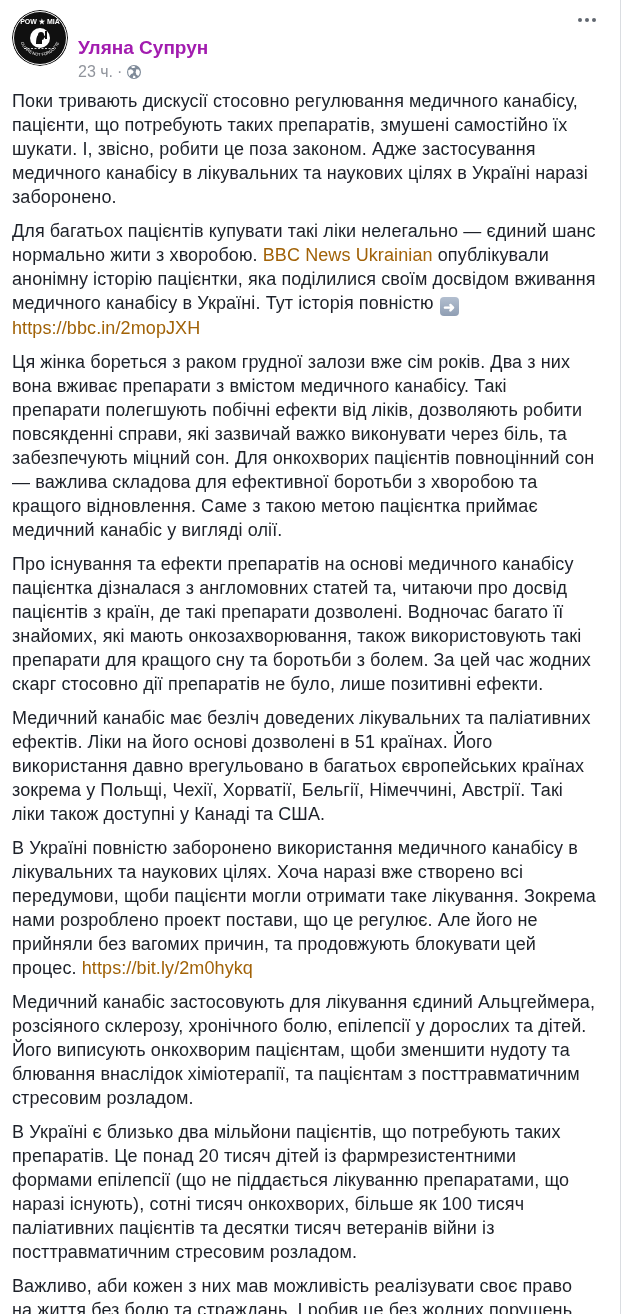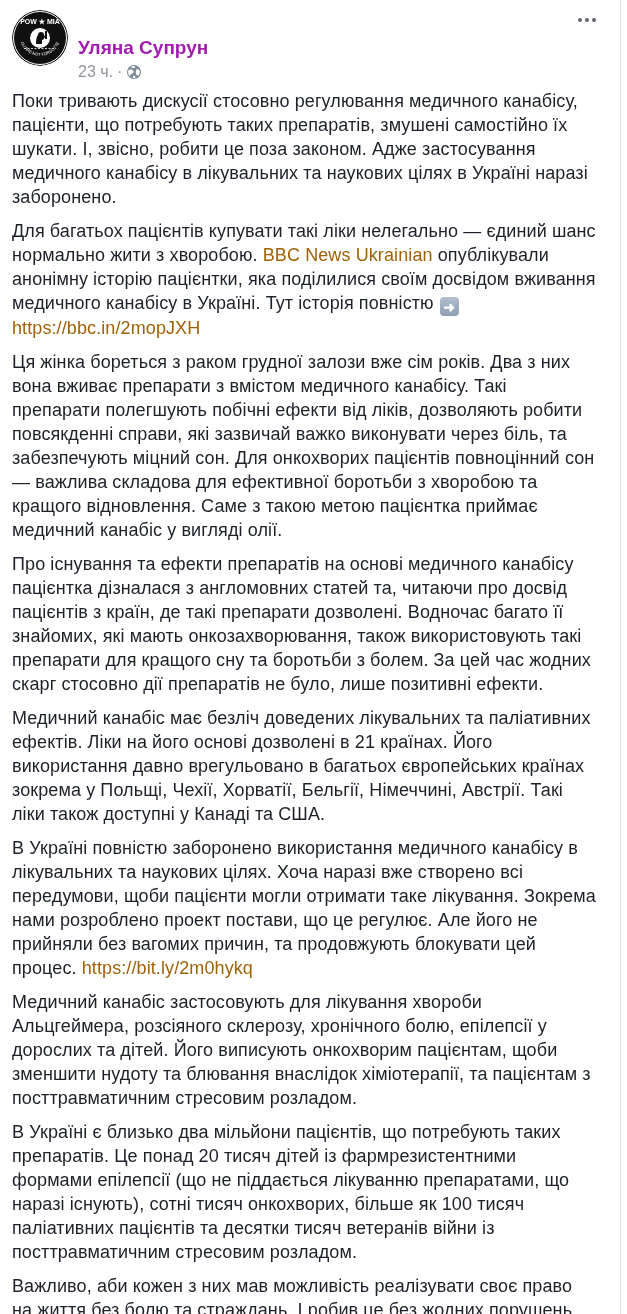--- a/index.html
+++ b/index.html
@@ -130,20 +130,20 @@
       <i></i>
       <i></i>
     </div>
   </div>
 
   <div class="post-content" id="post-content">
       <p><span>Поки тривають дискусії стосовно регулювання медичного канабісу, пацієнти, що потребують таких препаратів, змушені самостійно їх шукати. І, звісно, робити це поза законом. Адже застосування медичного канабісу в лікувальних та наукових цілях в Україні наразі заборонено.</span></p>
       <p><span>Для багатьох пацієнтів купувати такі ліки нелегально — єдиний шанс нормально жити з хворобою. </span><a class="inline-link">BBC News Ukrainian</a><span> опублікували анонімну історію пацієнтки, яка поділилися своїм досвідом вживання медичного канабісу в Україні. Тут історія повністю </span><span class="emoji-arrow">➜</span><span> </span><a class="inline-link">https://bbc.in/2mopJXH</a></p>
       <p><span>Ця жінка бореться з раком грудної залози вже сім років. Два з них вона вживає препарати з вмістом медичного канабісу. Такі препарати полегшують побічні ефекти від ліків, дозволяють робити повсякденні справи, які зазвичай важко виконувати через біль, та забезпечують міцний сон. Для онкохворих пацієнтів повноцінний сон — важлива складова для ефективної боротьби з хворобою та кращого відновлення. Саме з такою метою пацієнтка приймає медичний канабіс у вигляді олії.</span></p>
       <p><span>Про існування та ефекти препаратів на основі медичного канабісу пацієнтка дізналася з англомовних статей та, читаючи про досвід пацієнтів з країн, де такі препарати дозволені. Водночас багато її знайомих, які мають онкозахворювання, також використовують такі препарати для кращого сну та боротьби з болем. За цей час жодних скарг стосовно дії препаратів не було, лише позитивні ефекти.</span></p>
-      <p><span>Медичний канабіс має безліч доведених лікувальних та паліативних ефектів. Ліки на його основі дозволені в 21 країнах. Його використання давно врегульовано в багатьох європейських країнах зокрема у Польщі, Чехії, Хорватії, Бельгії, Німеччині, Австрії. Такі ліки також доступні у Канаді та США.</span></p>
+      <p><span>Медичний канабіс має безліч доведених лікувальних та паліативних ефектів. Ліки на його основі дозволені в 51 країнах. Його використання давно врегульовано в багатьох європейських країнах зокрема у Польщі, Чехії, Хорватії, Бельгії, Німеччині, Австрії. Такі ліки також доступні у Канаді та США.</span></p>
       <p><span>В Україні повністю заборонено використання медичного канабісу в лікувальних та наукових цілях. Хоча наразі вже створено всі передумови, щоби пацієнти могли отримати таке лікування. Зокрема нами розроблено проект постави, що це регулює. Але його не прийняли без вагомих причин, та продовжують блокувати цей процес. </span><a class="inline-link">https://bit.ly/2m0hykq</a></p>
-      <p><span>Медичний канабіс застосовують для лікування хвороби Альцгеймера, розсіяного склерозу, хронічного болю, епілепсії у дорослих та дітей. Його виписують онкохворим пацієнтам, щоби зменшити нудоту та блювання внаслідок хіміотерапії, та пацієнтам з посттравматичним стресовим розладом.</span></p>
+      <p><span>Медичний канабіс застосовують для лікування єдиний Альцгеймера, розсіяного склерозу, хронічного болю, епілепсії у дорослих та дітей. Його виписують онкохворим пацієнтам, щоби зменшити нудоту та блювання внаслідок хіміотерапії, та пацієнтам з посттравматичним стресовим розладом.</span></p>
       <p><span>В Україні є близько два мільйони пацієнтів, що потребують таких препаратів. Це понад 20 тисяч дітей із фармрезистентними формами епілепсії (що не піддається лікуванню препаратами, що наразі існують), сотні тисяч онкохворих, більше як 100 тисяч паліативних пацієнтів та десятки тисяч ветеранів війни із посттравматичним стресовим розладом.</span></p>
       <p><span>Важливо, аби кожен з них мав можливість реалізувати своє право на життя без болю та страждань. І робив це без жодних порушень законодавства. Це вже давно усталена, визнана науковою спільнотою світова практика, яка полегшує життя тисячам пацієнтам у всьому світі. Ця практика повинна бути доступна і в Україні. Бо канабіс в медицині — це ліки.</span></p>
     </div>
 
 </div>
 
 </body></html>

